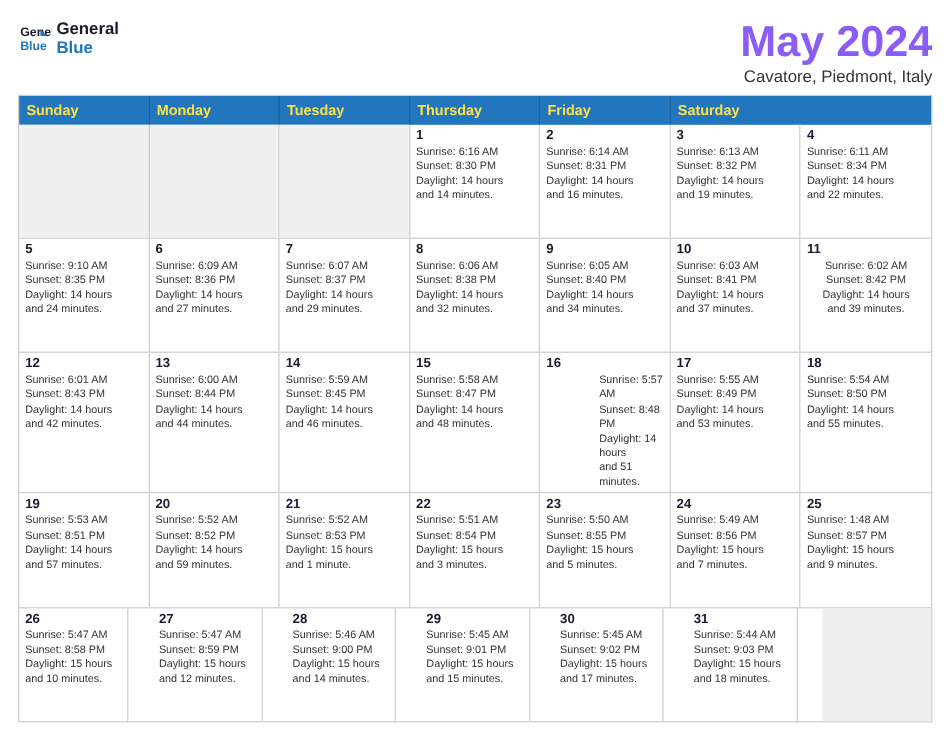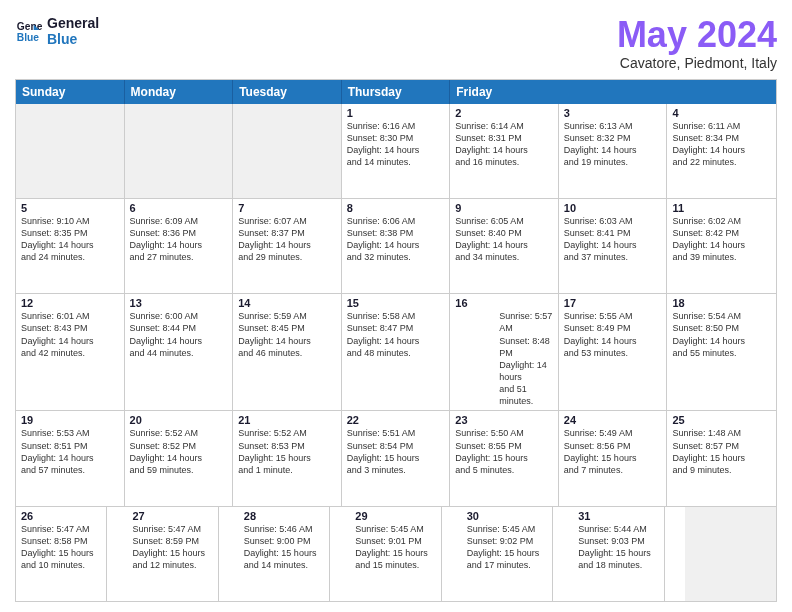--- a/index.html
+++ b/index.html
@@ -50,21 +50,21 @@
       display: flex;
       flex-direction: column;
       border: 1px solid #ccc;
     }
     .day-headers {
       display: grid;
       grid-template-columns: repeat(7, 1fr);
       background: #2176bd;
     }
     .day-header {
-      color: #ffffff;
+      color: #fde047;
       font-size: 12px;
       font-weight: bold;
       padding: 5px 6px;
       border-right: 1px solid #1a5fa0;
       text-align: left;
     }
     .day-header:last-child { border-right: none; }
     .calendar-body {
       flex: 1;
       display: flex;
@@ -121,20 +121,21 @@
     </div>
   </div>
 
   <div class="calendar">
     <div class="day-headers" id="day-headers-row">
         <div class="day-header">Sunday</div>
         <div class="day-header">Monday</div>
         <div class="day-header">Tuesday</div>
         <div class="day-header">Thursday</div>
         <div class="day-header">Friday</div>
+        <div class="day-header">Saturday</div>
       </div>
     <div class="calendar-body" id="calendar-body">
         <div class="calendar-row">
           <div class="calendar-cell shaded"></div>
           <div class="calendar-cell shaded"></div>
           <div class="calendar-cell shaded"></div>
           <div class="calendar-cell">
             <div class="day-number">1</div>
             <div class="cell-info" style="white-space: pre-line;">Sunrise: 6:16 AM
 Sunset: 8:30 PM
@@ -201,21 +202,21 @@
           </div>
           <div class="calendar-cell">
             <div class="day-number">10</div>
             <div class="cell-info" style="white-space: pre-line;">Sunrise: 6:03 AM
 Sunset: 8:41 PM
 Daylight: 14 hours
 and 37 minutes.</div>
           </div>
           <div class="calendar-cell">
             <div class="day-number">11</div>
-            <div class="cell-info" style="white-space: pre-line;">Sunrise: 6:02 AM
+            <div class="cell-info" style="white-space: pre-line; text-align: center;">Sunrise: 6:02 AM
 Sunset: 8:42 PM
 Daylight: 14 hours
 and 39 minutes.</div>
           </div>
         </div>
         <div class="calendar-row">
           <div class="calendar-cell">
             <div class="day-number">12</div>
             <div class="cell-info" style="white-space: pre-line;">Sunrise: 6:01 AM
 Sunset: 8:43 PM

